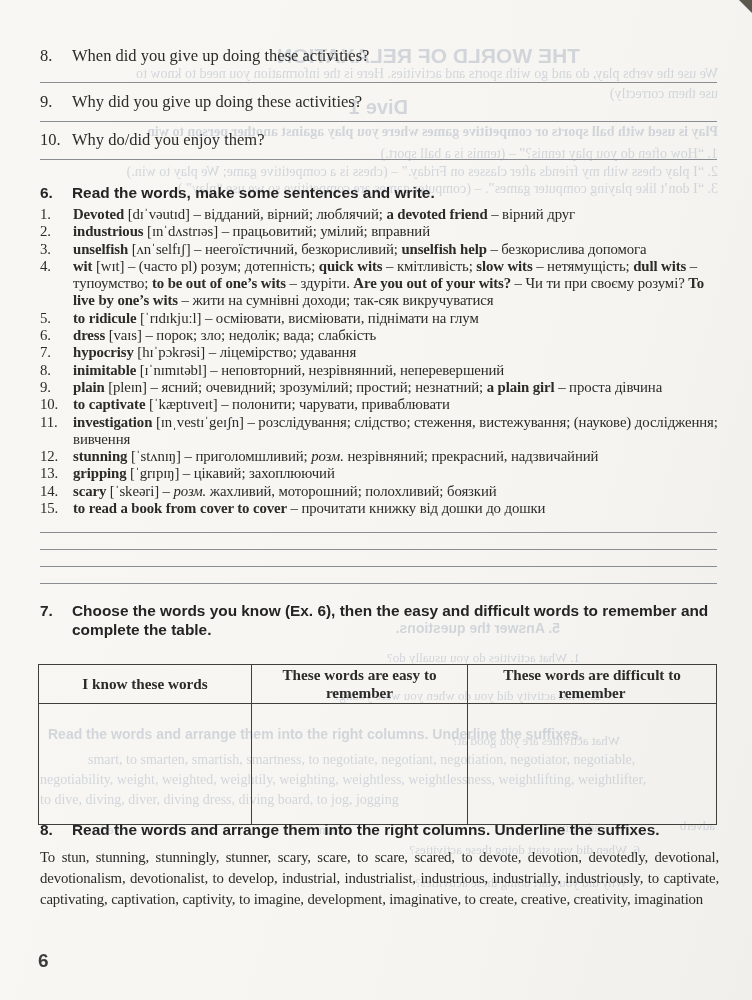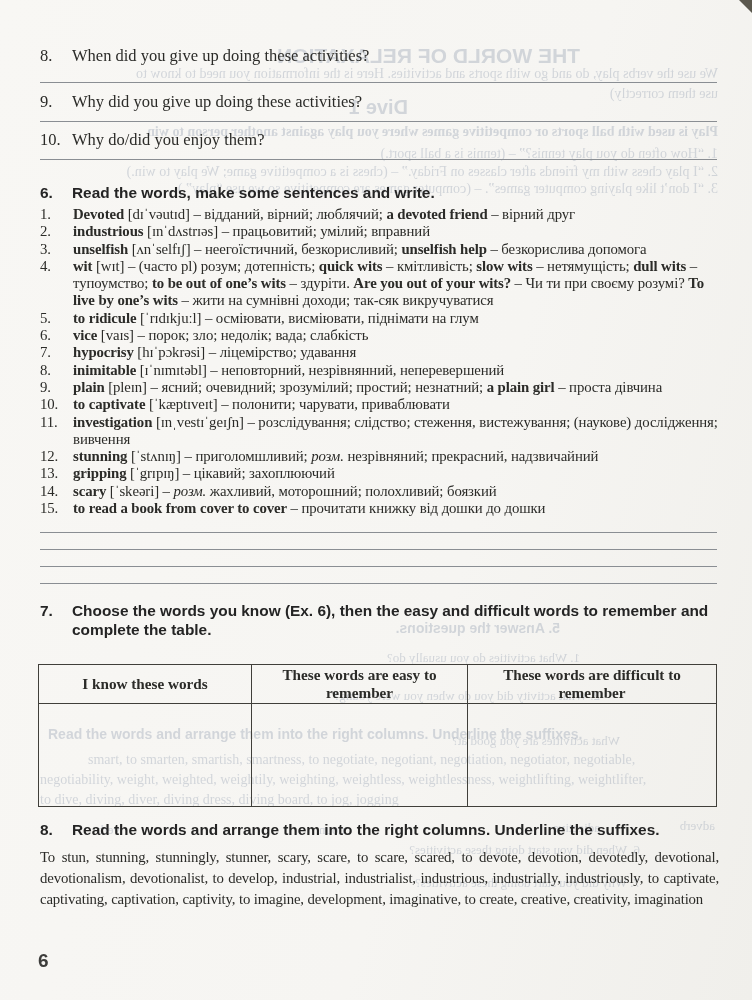--- a/index.html
+++ b/index.html
@@ -35,21 +35,21 @@
     font-size:15.4px;line-height:19px;color:#242424;}
   .hnum{width:32px;flex:0 0 32px;}
   .h6{top:183px}.h7{top:601px}.h8{top:820px}
   .vocab{left:40px;top:206px;width:680px;height:322px;overflow:hidden;
     font-size:14.8px;line-height:17.3px;letter-spacing:-0.1px;}
   .vocab-item{display:flex;}
   .vnum{width:33px;flex:0 0 33px;}
   .vbody{flex:1;}
   .wline{left:40px;width:677px;height:1px;background:#8a8e93;}
   .wl0{top:532px}.wl1{top:549px}.wl2{top:566px}.wl3{top:583px}
-  .wtable{left:38px;top:664px;width:679px;height:143px;
+  .wtable{left:38px;top:664px;width:679px;height:161px;
     border:1.6px solid #403f3a;box-sizing:border-box;
     display:grid;grid-template-columns:213px 216px 1fr;grid-template-rows:39px 1fr;}
   .tcell{box-sizing:border-box;border-right:1px solid #403f3a;}
   .tcell.last{border-right:none;}
   .thcell{border-bottom:1.4px solid #403f3a;
     font-family:"Liberation Serif", serif;font-weight:bold;font-size:15.2px;
     line-height:18px;display:flex;align-items:center;justify-content:center;
     text-align:center;padding:0 14px;}
   .para{left:40px;top:847px;width:679px;font-size:14.8px;line-height:21px;
     letter-spacing:-0.15px;text-align:justify;}
@@ -124,21 +124,21 @@
       <div class="vocab-item">
         <span class="vnum">4.</span>
         <span class="vbody"><b>wit</b> [wɪt] – (часто pl) розум; дотепність; <b>quick wits</b> – кмітливість; <b>slow wits</b> – нетямущість; <b>dull wits</b> – тупоумство; <b>to be out of one’s wits</b> – здуріти. <b>Are you out of your wits?</b> – Чи ти при своєму розумі? <b>To live by one’s wits</b> – жити на сумнівні доходи; так-сяк викручуватися</span>
       </div>
       <div class="vocab-item">
         <span class="vnum">5.</span>
         <span class="vbody"><b>to ridicule</b> [ˈrɪdɪkjuːl] – осміювати, висміювати, піднімати на глум</span>
       </div>
       <div class="vocab-item">
         <span class="vnum">6.</span>
-        <span class="vbody"><b>vice</b> [vaɪs] – порок; зло; недолік; вада; слабкість</span>
+        <span class="vbody"><b>dress</b> [vaɪs] – порок; зло; недолік; вада; слабкість</span>
       </div>
       <div class="vocab-item">
         <span class="vnum">7.</span>
         <span class="vbody"><b>hypocrisy</b> [hɪˈpɔkrəsi] – ліцемірство; удавання</span>
       </div>
       <div class="vocab-item">
         <span class="vnum">8.</span>
         <span class="vbody"><b>inimitable</b> [ɪˈnɪmɪtəbl] – неповторний, незрівнянний, неперевершений</span>
       </div>
       <div class="vocab-item">

